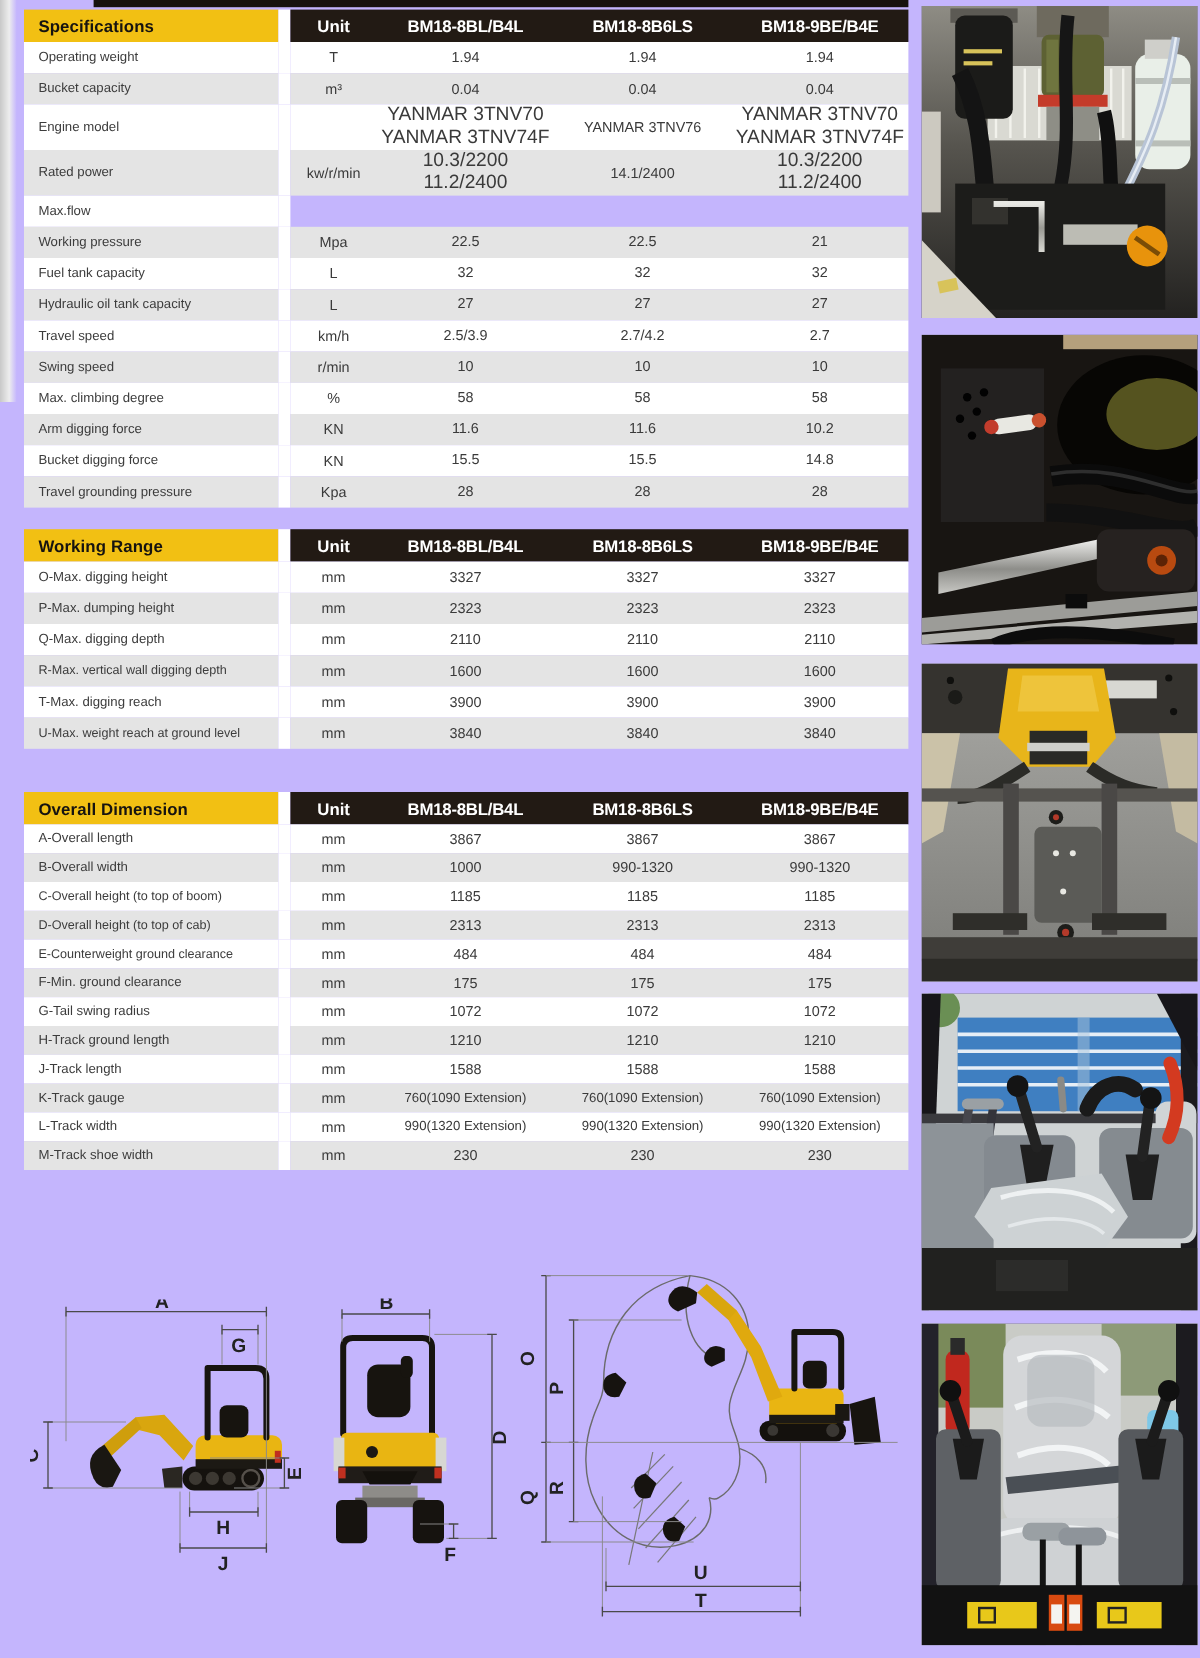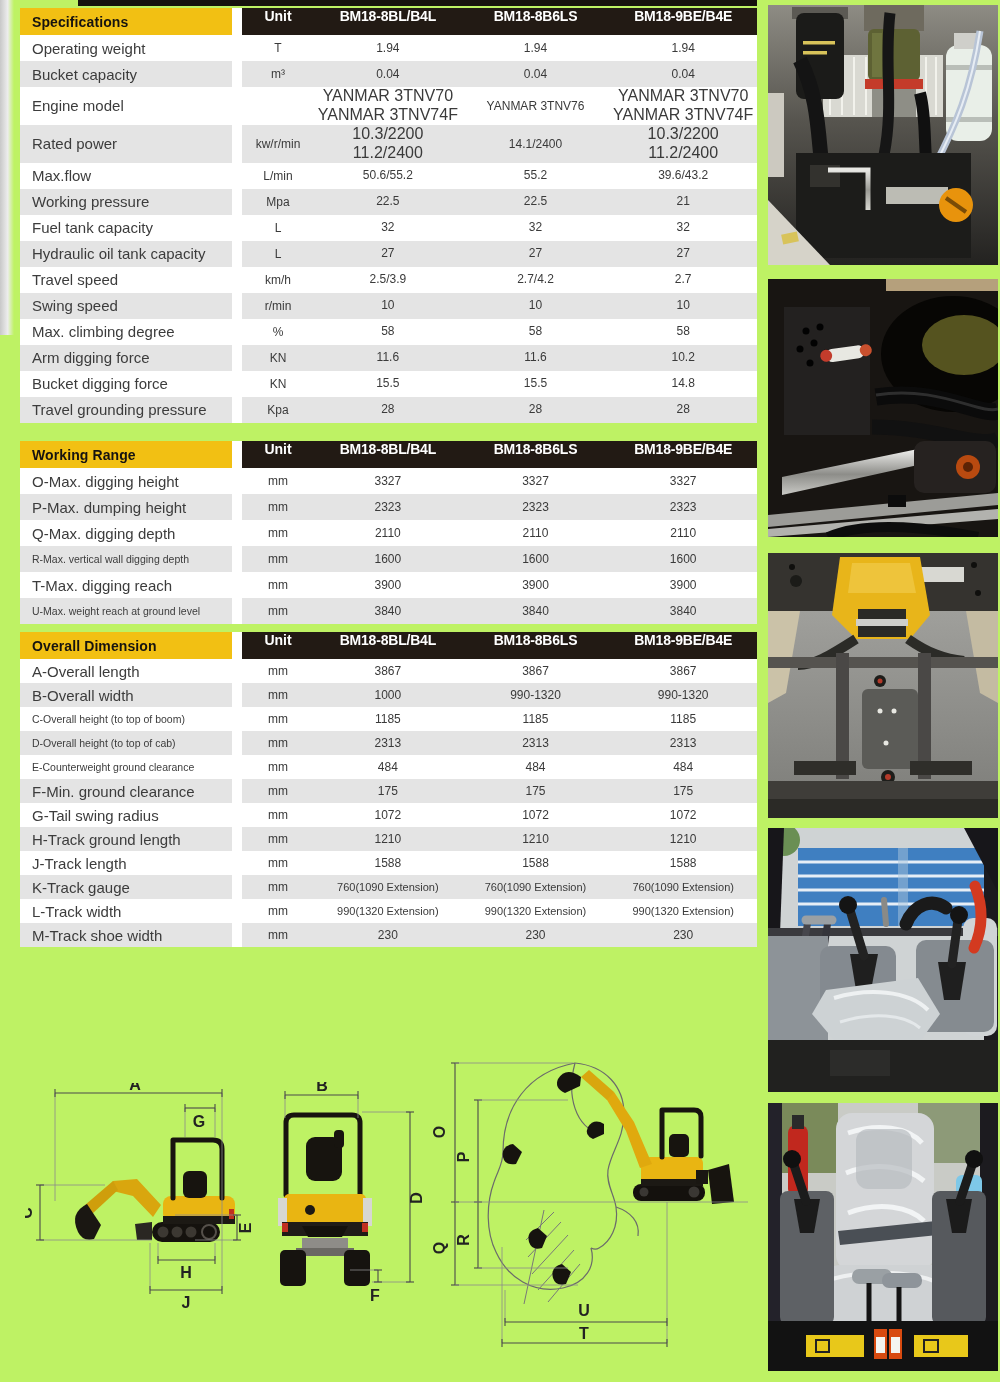--- a/index.html
+++ b/index.html
@@ -1,37 +1,37 @@
 <!DOCTYPE html>
 <html><head>
 <meta charset="utf-8">
 <style>
   html,body{margin:0;padding:0;background:#ffffff;}
-  .sheet{position:relative;width:1000px;height:1382px;background:#bef264;overflow:hidden;
+  .sheet{position:relative;width:1000px;height:1382px;background:#c4b5fd;overflow:hidden;
          font-family:"Liberation Sans","DejaVu Sans",sans-serif;color:#3a3a3a;}
 
   
   .top-strip{position:absolute;left:78px;top:0;width:679px;height:6px;background:#17120e;}
   .left-shade{position:absolute;left:0;top:0;width:14px;height:335px;
               background:linear-gradient(to right,#c8c8c8,#ededed 55%,rgba(255,255,255,0));}
 
   
   .spec-table{position:absolute;left:20px;width:737px;}
   .t-head{display:flex;height:27px;}
   .t-title{width:212px;background:#f2c013;color:#161310;font-weight:bold;font-size:14px;
            display:flex;align-items:center;padding-left:12px;box-sizing:border-box;letter-spacing:.1px;}
   .t-gap{width:10px;background:#fff;}
-  .t-bar{flex:1;background:#221a14;color:#ffffff;display:flex;}
+  .t-bar{flex:1;background:#221a14;color:#ffffff;display:flex;align-items:center;}
   .t-bar .c-unit{width:72px;text-align:center;font-weight:bold;font-size:14px;}
   .t-bar .c-model{flex:1;text-align:center;font-weight:bold;font-size:14px;letter-spacing:-.2px;}
   .t-row{display:flex;}
   .t-row .lab,.t-row .vals{background:#ffffff;}
   .t-row.odd .lab,.t-row.odd .vals{background:#e4e4e4;}
   .t-row .lab{width:212px;display:flex;align-items:center;padding-left:12px;box-sizing:border-box;
-              font-size:15px;color:#3c3c3c;}
+              font-size:11px;color:#3c3c3c;}
   .t-row .lab.sm{font-size:10.5px;}
   .t-row .gap{width:10px;background:#fff;}
   .t-row .vals{flex:1;display:flex;}
   .t-row .unit{width:72px;display:flex;align-items:center;justify-content:center;font-size:12px;}
   .t-row .val{flex:1;display:flex;align-items:center;justify-content:center;text-align:center;
               font-size:12px;white-space:pre-line;line-height:1.18;}
   .t-row .val.sm{font-size:16px;}
   .t-row .val.md{font-size:11px;}
   .rows-26 .t-row{min-height:26px;}
   .rows-24 .t-row{min-height:24px;}
@@ -108,26 +108,20 @@
             <div class="val sm">10.3/2200
 11.2/2400</div>
             <div class="val">14.1/2400</div>
             <div class="val sm">10.3/2200
 11.2/2400</div>
           </div>
         </div>
         <div class="t-row">
           <div class="lab">Max.flow</div>
           <div class="gap"></div>
-          <div class="vals">
-            <div class="unit">L/min</div>
-            <div class="val">50.6/55.2</div>
-            <div class="val">55.2</div>
-            <div class="val">39.6/43.2</div>
-          </div>
         </div>
         <div class="t-row odd">
           <div class="lab">Working pressure</div>
           <div class="gap"></div>
           <div class="vals">
             <div class="unit">Mpa</div>
             <div class="val">22.5</div>
             <div class="val">22.5</div>
             <div class="val">21</div>
           </div>
@@ -278,21 +272,21 @@
           <div class="lab sm">U-Max. weight reach at ground level</div>
           <div class="gap"></div>
           <div class="vals">
             <div class="unit">mm</div>
             <div class="val">3840</div>
             <div class="val">3840</div>
             <div class="val">3840</div>
           </div>
         </div>
       </div>
-      <div class="spec-table rows-24" style="top: 632px;">
+      <div class="spec-table rows-24" style="top: 660px;">
         <div class="t-head">
           <div class="t-title">Overall Dimension</div>
           <div class="t-gap"></div>
           <div class="t-bar">
             <div class="c-unit">Unit</div>
             <div class="c-model">BM18-8BL/B4L</div>
             <div class="c-model">BM18-8B6LS</div>
             <div class="c-model">BM18-9BE/B4E</div>
           </div>
         </div>

